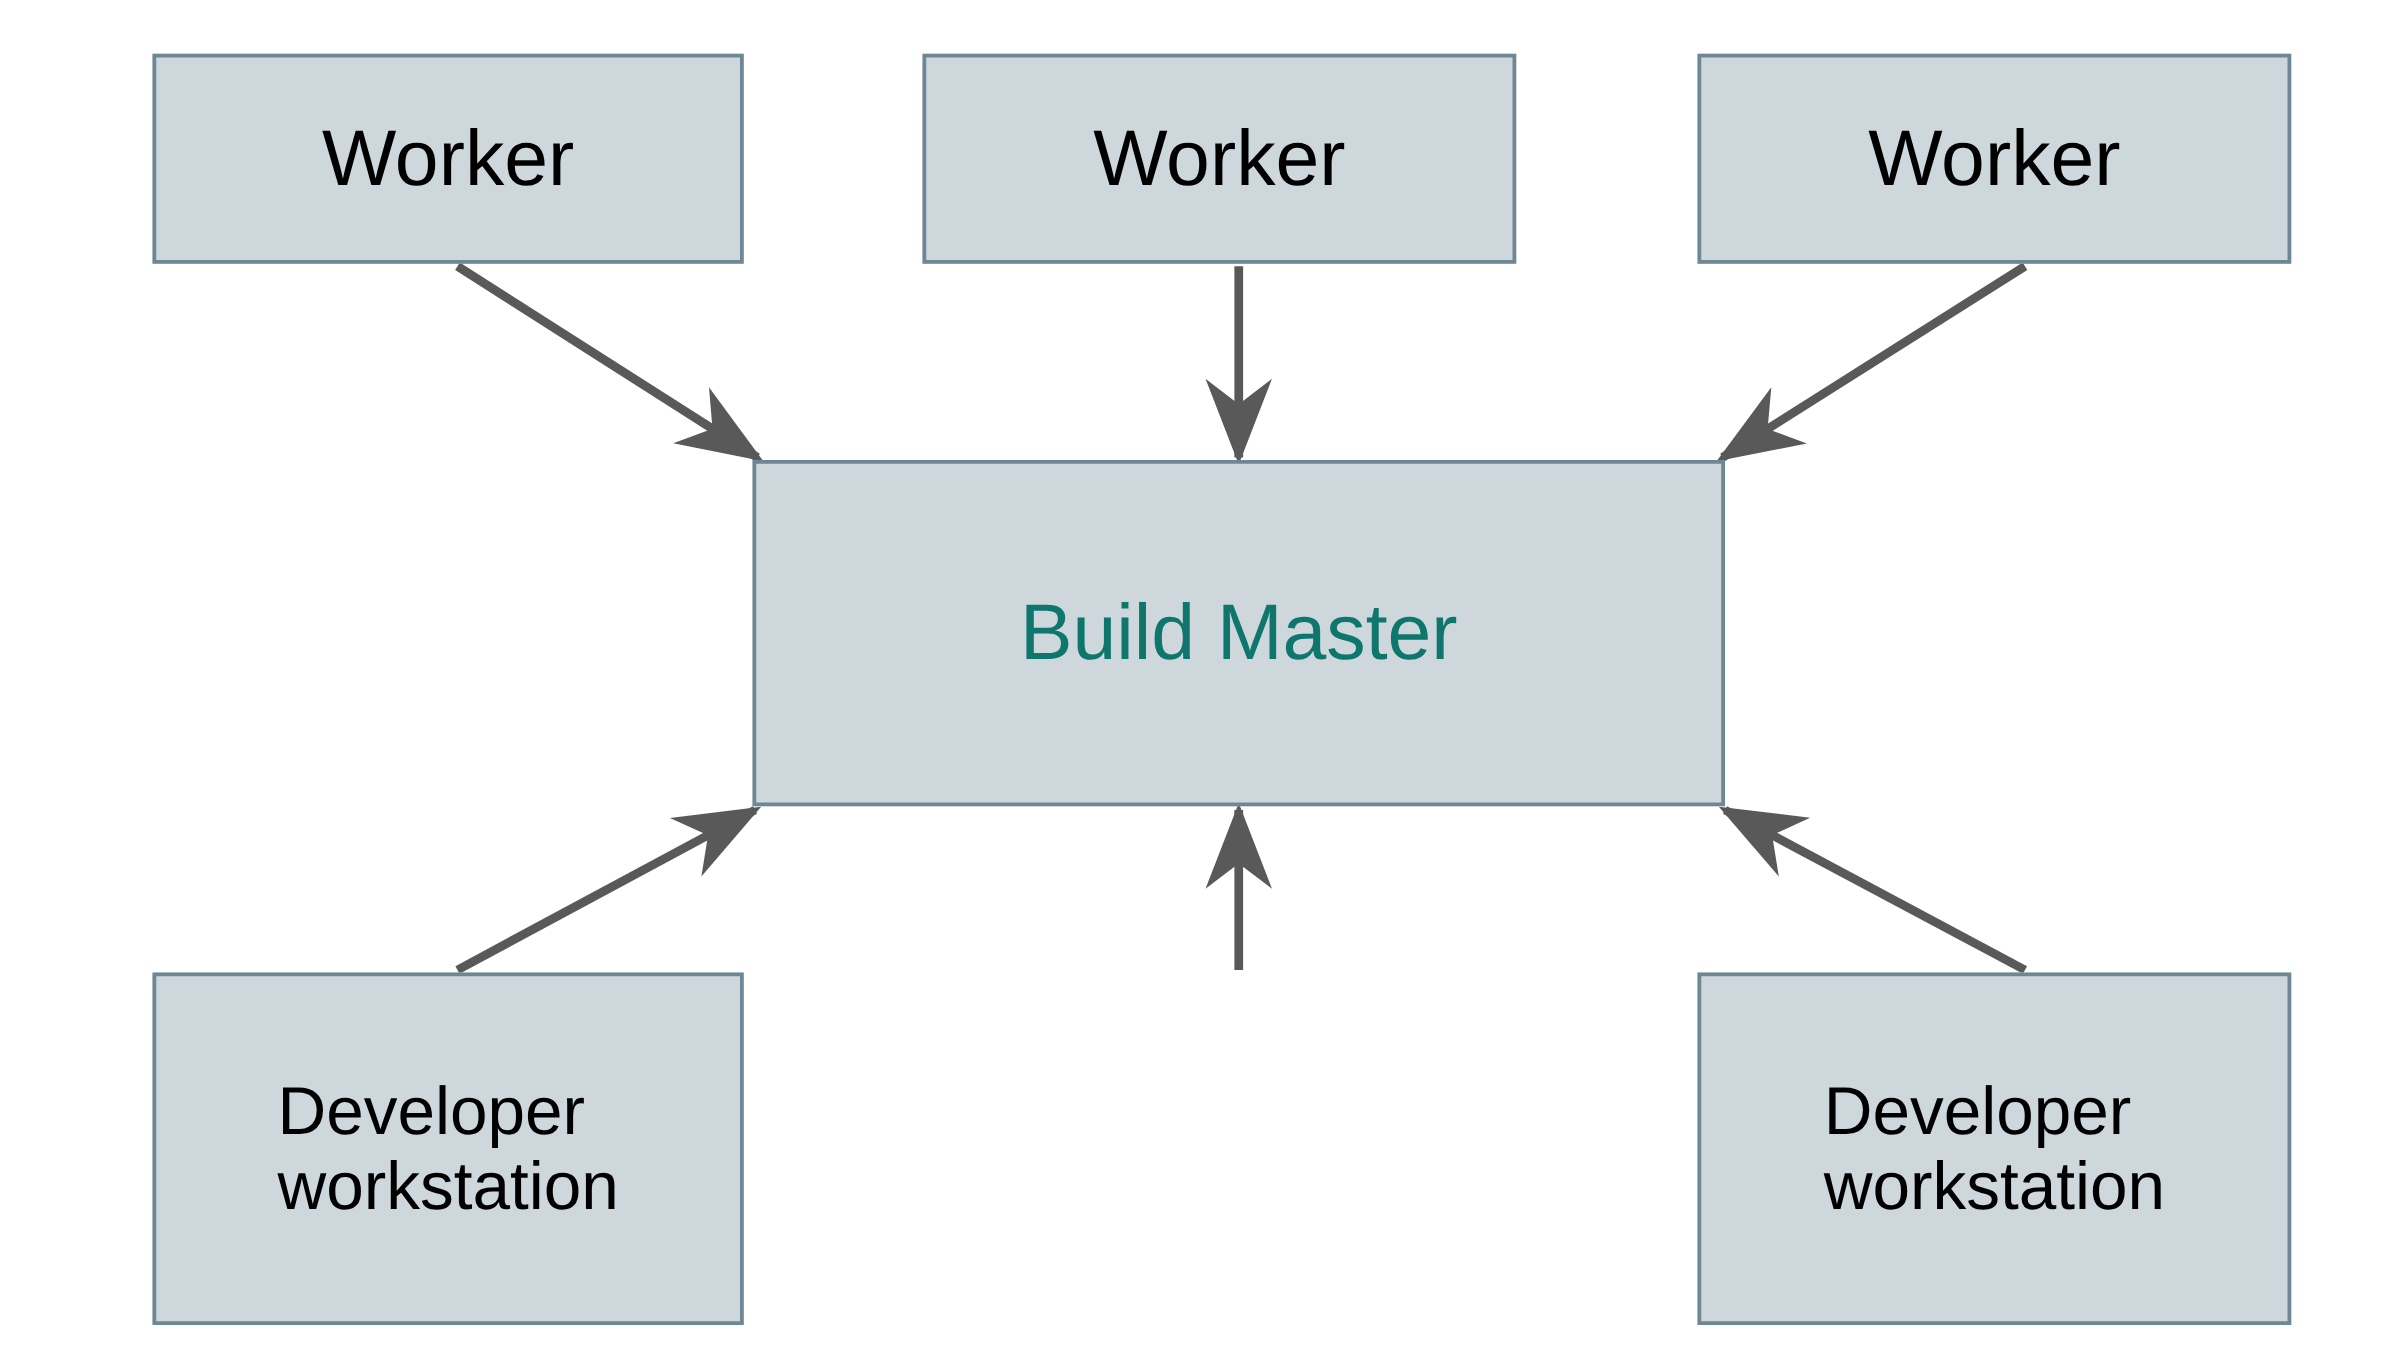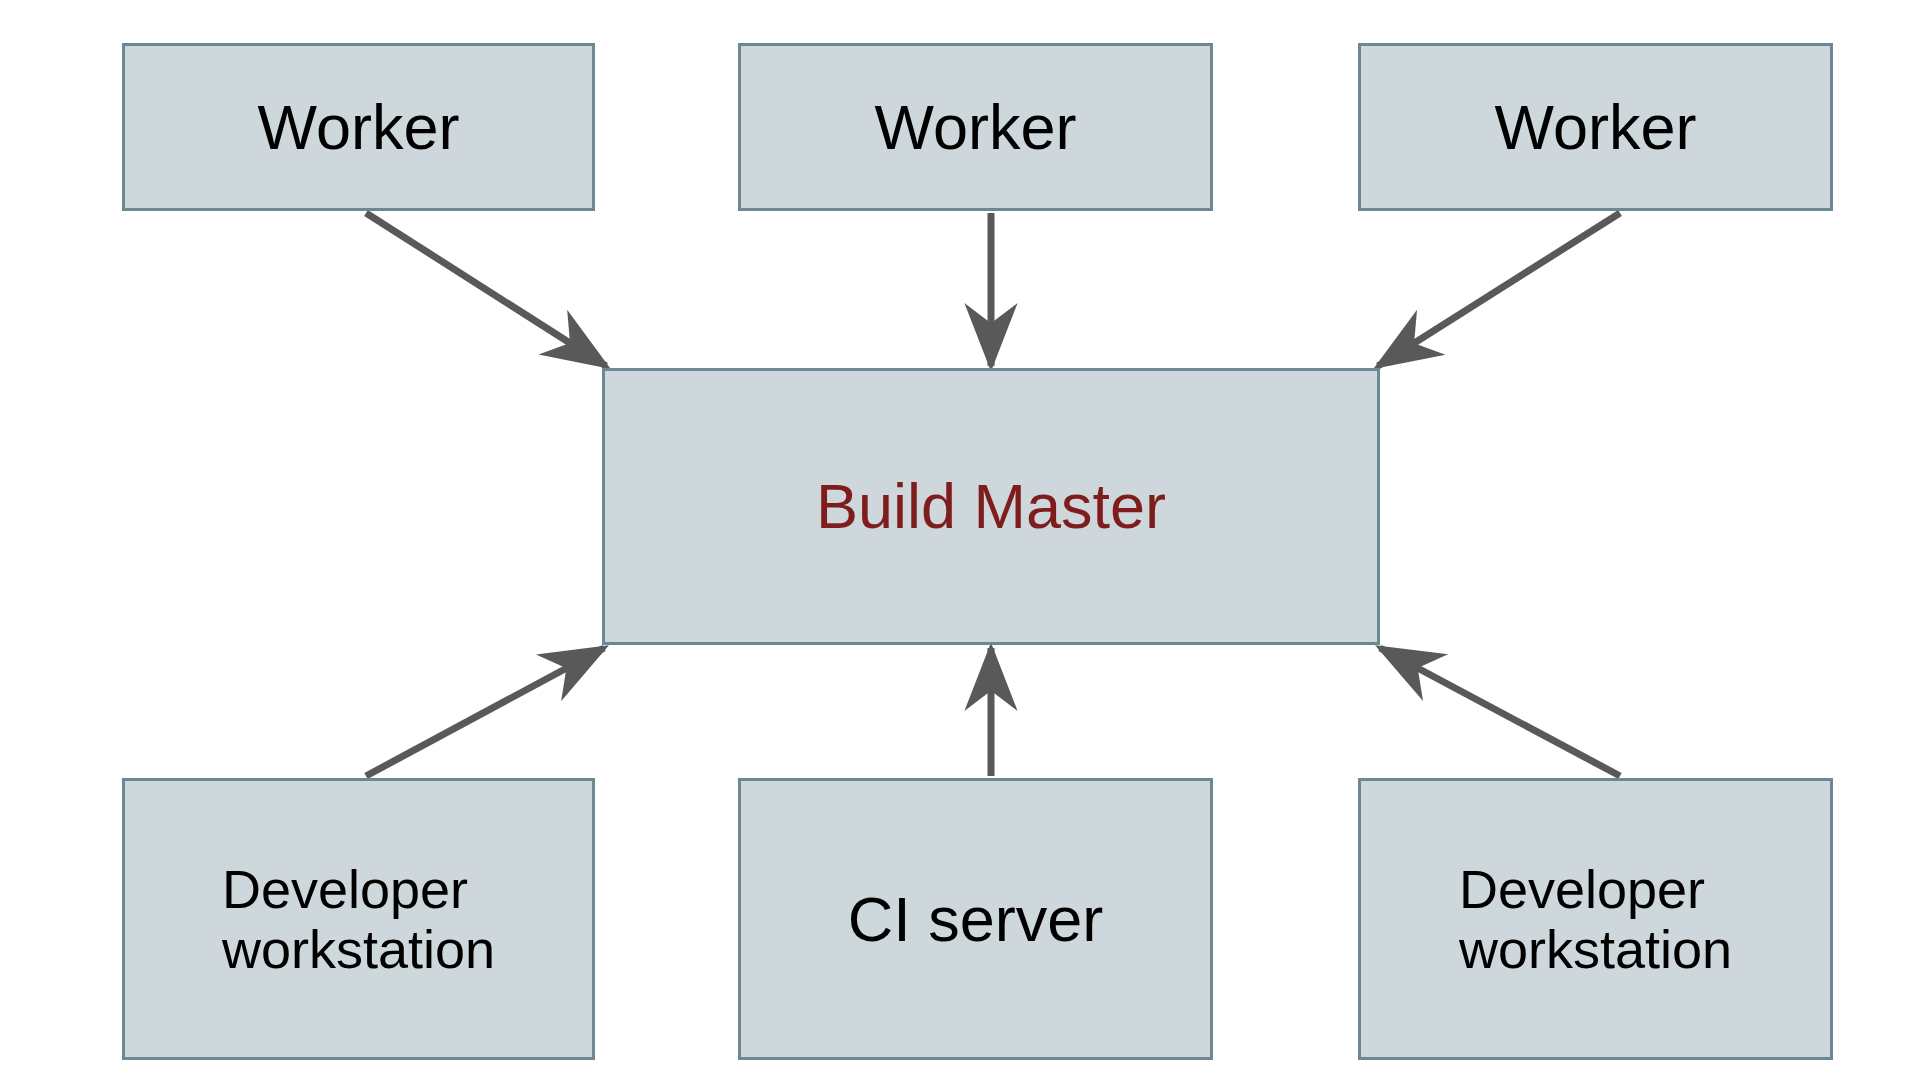--- a/index.html
+++ b/index.html
@@ -75,31 +75,28 @@
   </div>
 
   <div class="node node-worker" style="left: 738px; top: 43px; width: 475px; height: 168px; background: rgb(206, 216, 220); border-color: rgb(110, 135, 148); color: rgb(0, 0, 0);">
     <span class="node-label">Worker</span>
   </div>
 
   <div class="node node-worker" style="left: 1358px; top: 43px; width: 475px; height: 168px; background: rgb(206, 216, 220); border-color: rgb(110, 135, 148); color: rgb(0, 0, 0);">
     <span class="node-label">Worker</span>
   </div>
 
-  <div class="node node-master" style="left: 602px; top: 368px; width: 778px; height: 277px; background: rgb(206, 216, 220); border-color: rgb(110, 135, 148); color: #7f1d1d;">
+  <div class="node node-master" style="left: 602px; top: 368px; width: 778px; height: 277px; background: rgb(206, 216, 220); border-color: rgb(110, 135, 148); color: #0f766e;">
     <span class="node-label">Build Master</span>
   </div>
 
   <div class="node node-dev" style="left: 122px; top: 778px; width: 473px; height: 282px; background: rgb(206, 216, 220); border-color: rgb(110, 135, 148); color: rgb(0, 0, 0);">
     <span class="node-label">Developer
 workstation</span>
   </div>
 
-  <div class="node node-ci" style="left: 738px; top: 778px; width: 475px; height: 282px; background: rgb(206, 216, 220); border-color: rgb(110, 135, 148); color: rgb(0, 0, 0);">
-    <span class="node-label">CI server</span>
-  </div>
 
   <div class="node node-dev" style="left: 1358px; top: 778px; width: 475px; height: 282px; background: rgb(206, 216, 220); border-color: rgb(110, 135, 148); color: rgb(0, 0, 0);">
     <span class="node-label">Developer
 workstation</span>
   </div>
 
 </div>
 
 </body></html>

